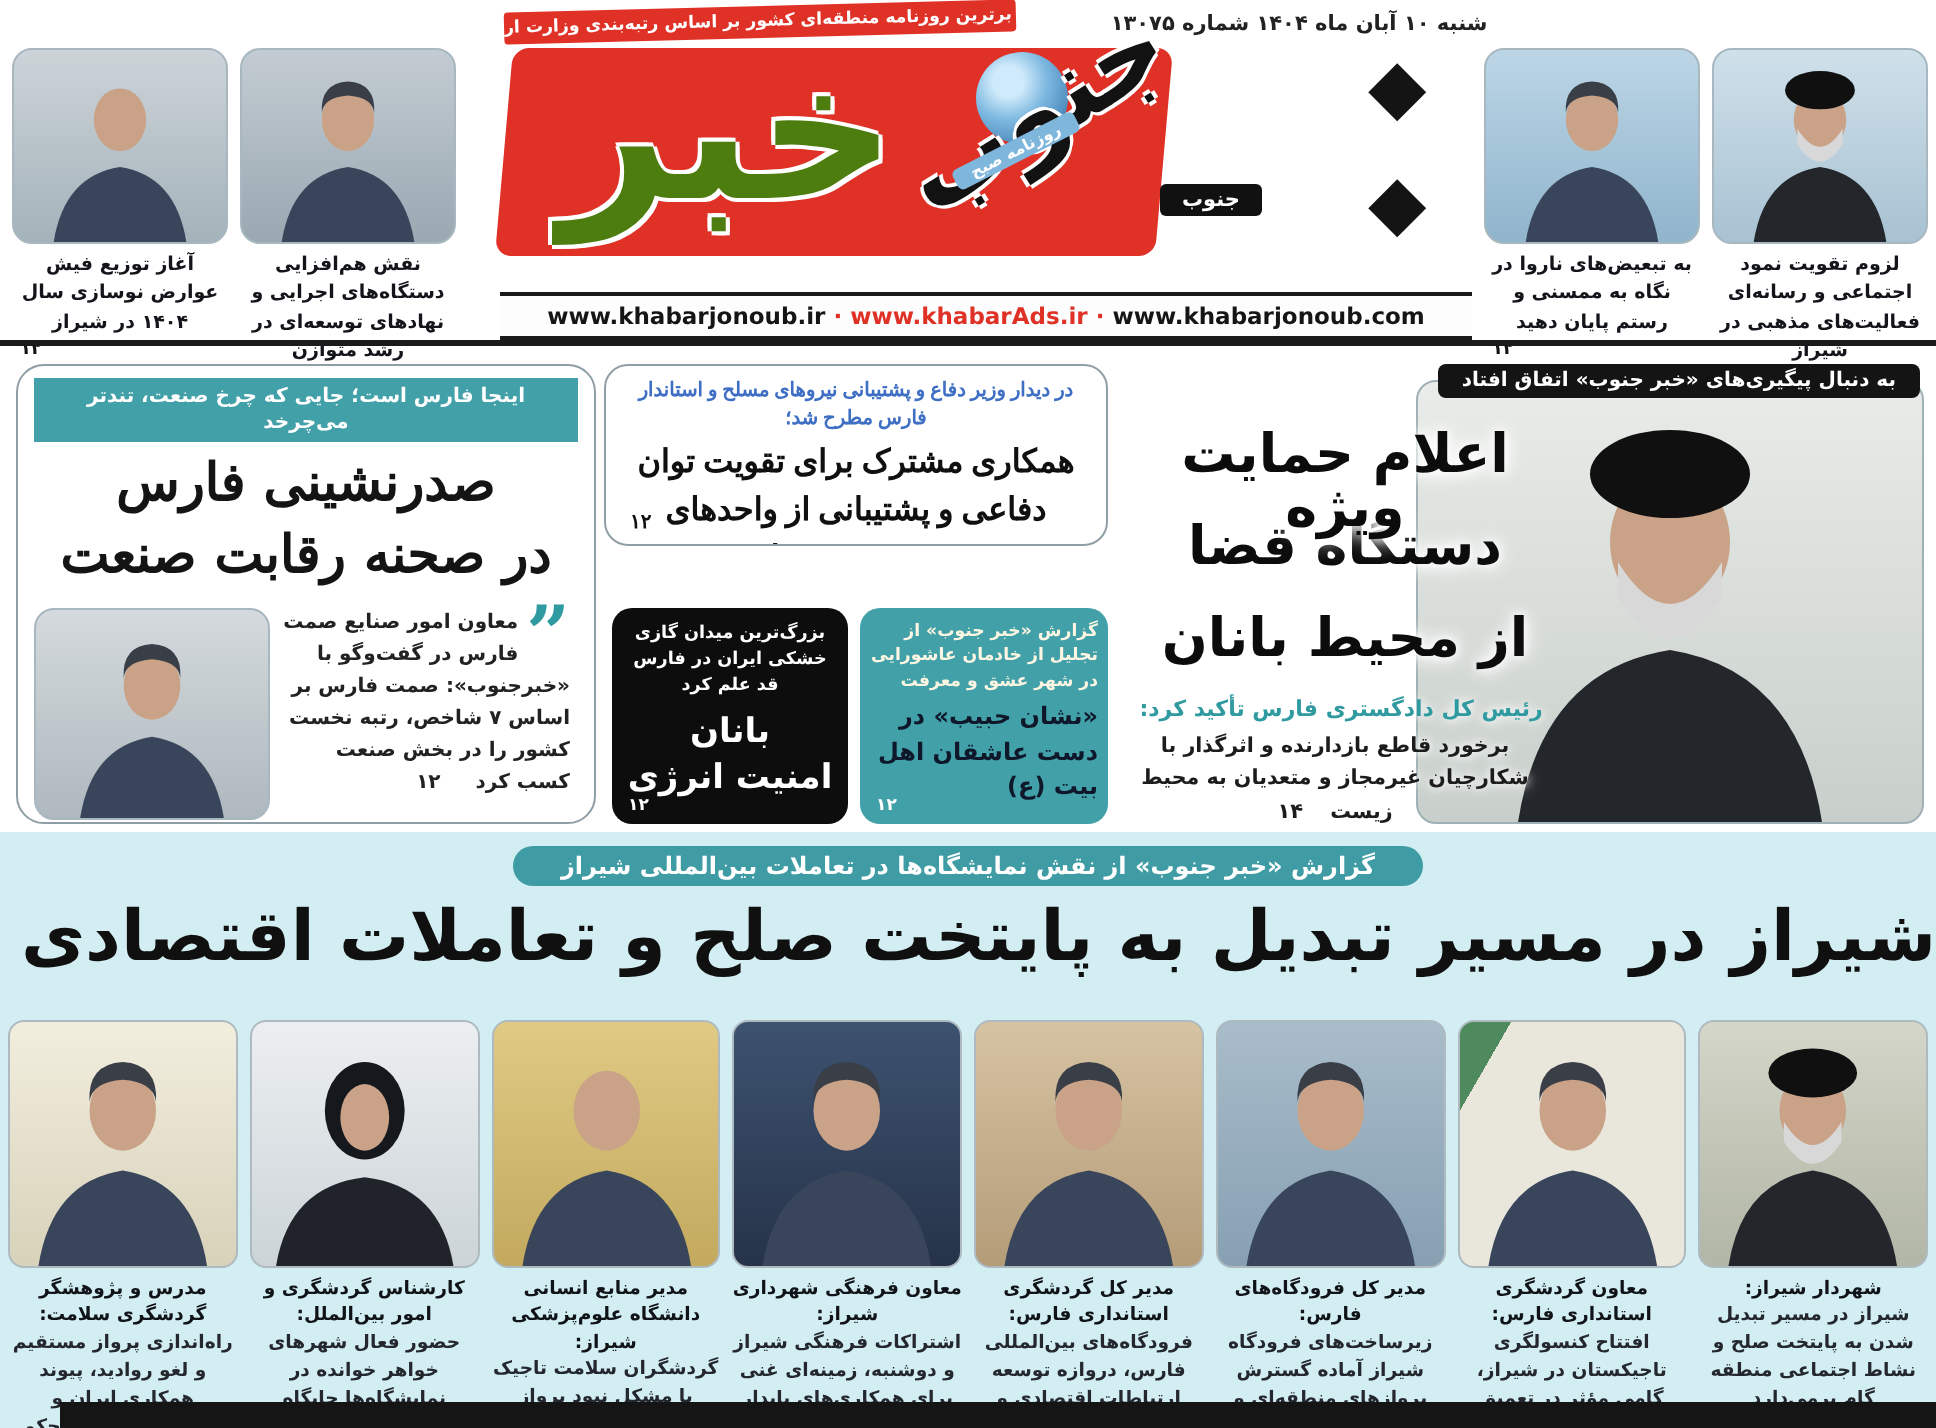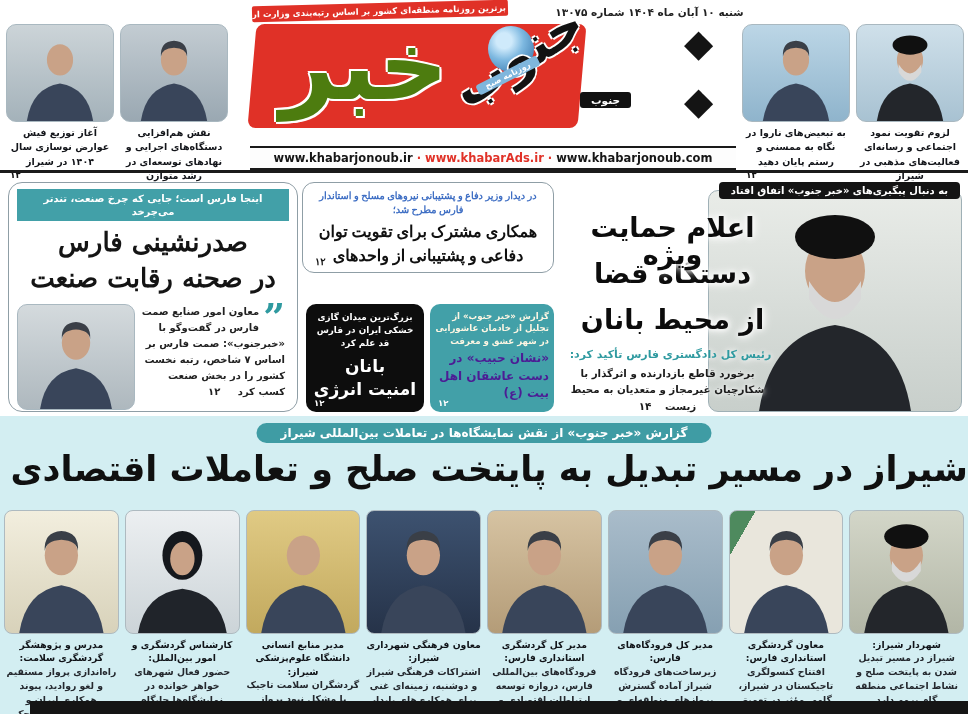--- a/index.html
+++ b/index.html
@@ -59,21 +59,21 @@
   .mid-headline{font-size:16px;font-weight:800;color:#101010;text-align:center;line-height:1.5;margin-top:3px;}
   .mid-page{position:absolute;left:12px;bottom:5px;font-size:10px;font-weight:800;color:#111;}
   .box-black{position:absolute;left:306px;top:304px;width:118px;height:108px;background:#0d0d0d;
         border-radius:10px;box-sizing:border-box;padding:7px 5px;color:#fff;text-align:center;overflow:hidden;}
   .bk-kicker{font-size:8.8px;font-weight:700;line-height:1.5;}
   .bk-head{font-size:17px;font-weight:800;line-height:1.35;margin-top:4px;}
   .bk-page{position:absolute;left:8px;bottom:4px;font-size:8.5px;font-weight:700;}
   .box-teal{position:absolute;left:430px;top:304px;width:124px;height:108px;background:#42a0a8;
         border-radius:10px;box-sizing:border-box;padding:6px 5px;text-align:right;overflow:hidden;}
   .tl-kicker{font-size:8.6px;font-weight:700;line-height:1.45;color:#fdf6e3;}
-  .tl-head{font-size:12px;font-weight:800;line-height:1.45;color:#4c1d95;margin-top:3px;}
+  .tl-head{font-size:12px;font-weight:800;line-height:1.45;color:#0f172a;margin-top:3px;}
   .tl-page{position:absolute;left:8px;bottom:4px;font-size:8.5px;font-weight:700;color:#fff;}
   .story-main{position:absolute;left:560px;top:182px;width:402px;height:230px;}
   .main-photo{position:absolute;right:0;top:8px;width:252px;height:220px;border-radius:10px;
         border:1px solid #9fb0b6;background:linear-gradient(#e7eae6,#c9d0cc);}
   .main-kicker{position:absolute;right:2px;top:0;background:#141414;color:#fff;font-size:10px;
         font-weight:700;padding:3px 12px;border-radius:4px;z-index:6;white-space:nowrap;}
   .main-hl{position:absolute;left:0;width:225px;z-index:5;font-size:27px;font-weight:900;color:#0c0c0c;
         text-align:center;line-height:1;text-shadow:0 0 5px #fff,0 0 9px #fff,0 0 12px #fff;}
   .main-subhead{position:absolute;left:8px;top:166px;width:205px;z-index:5;color:#2f9aa0;font-size:11px;
         font-weight:800;text-align:center;text-shadow:0 0 5px #fff,0 0 8px #fff;}

